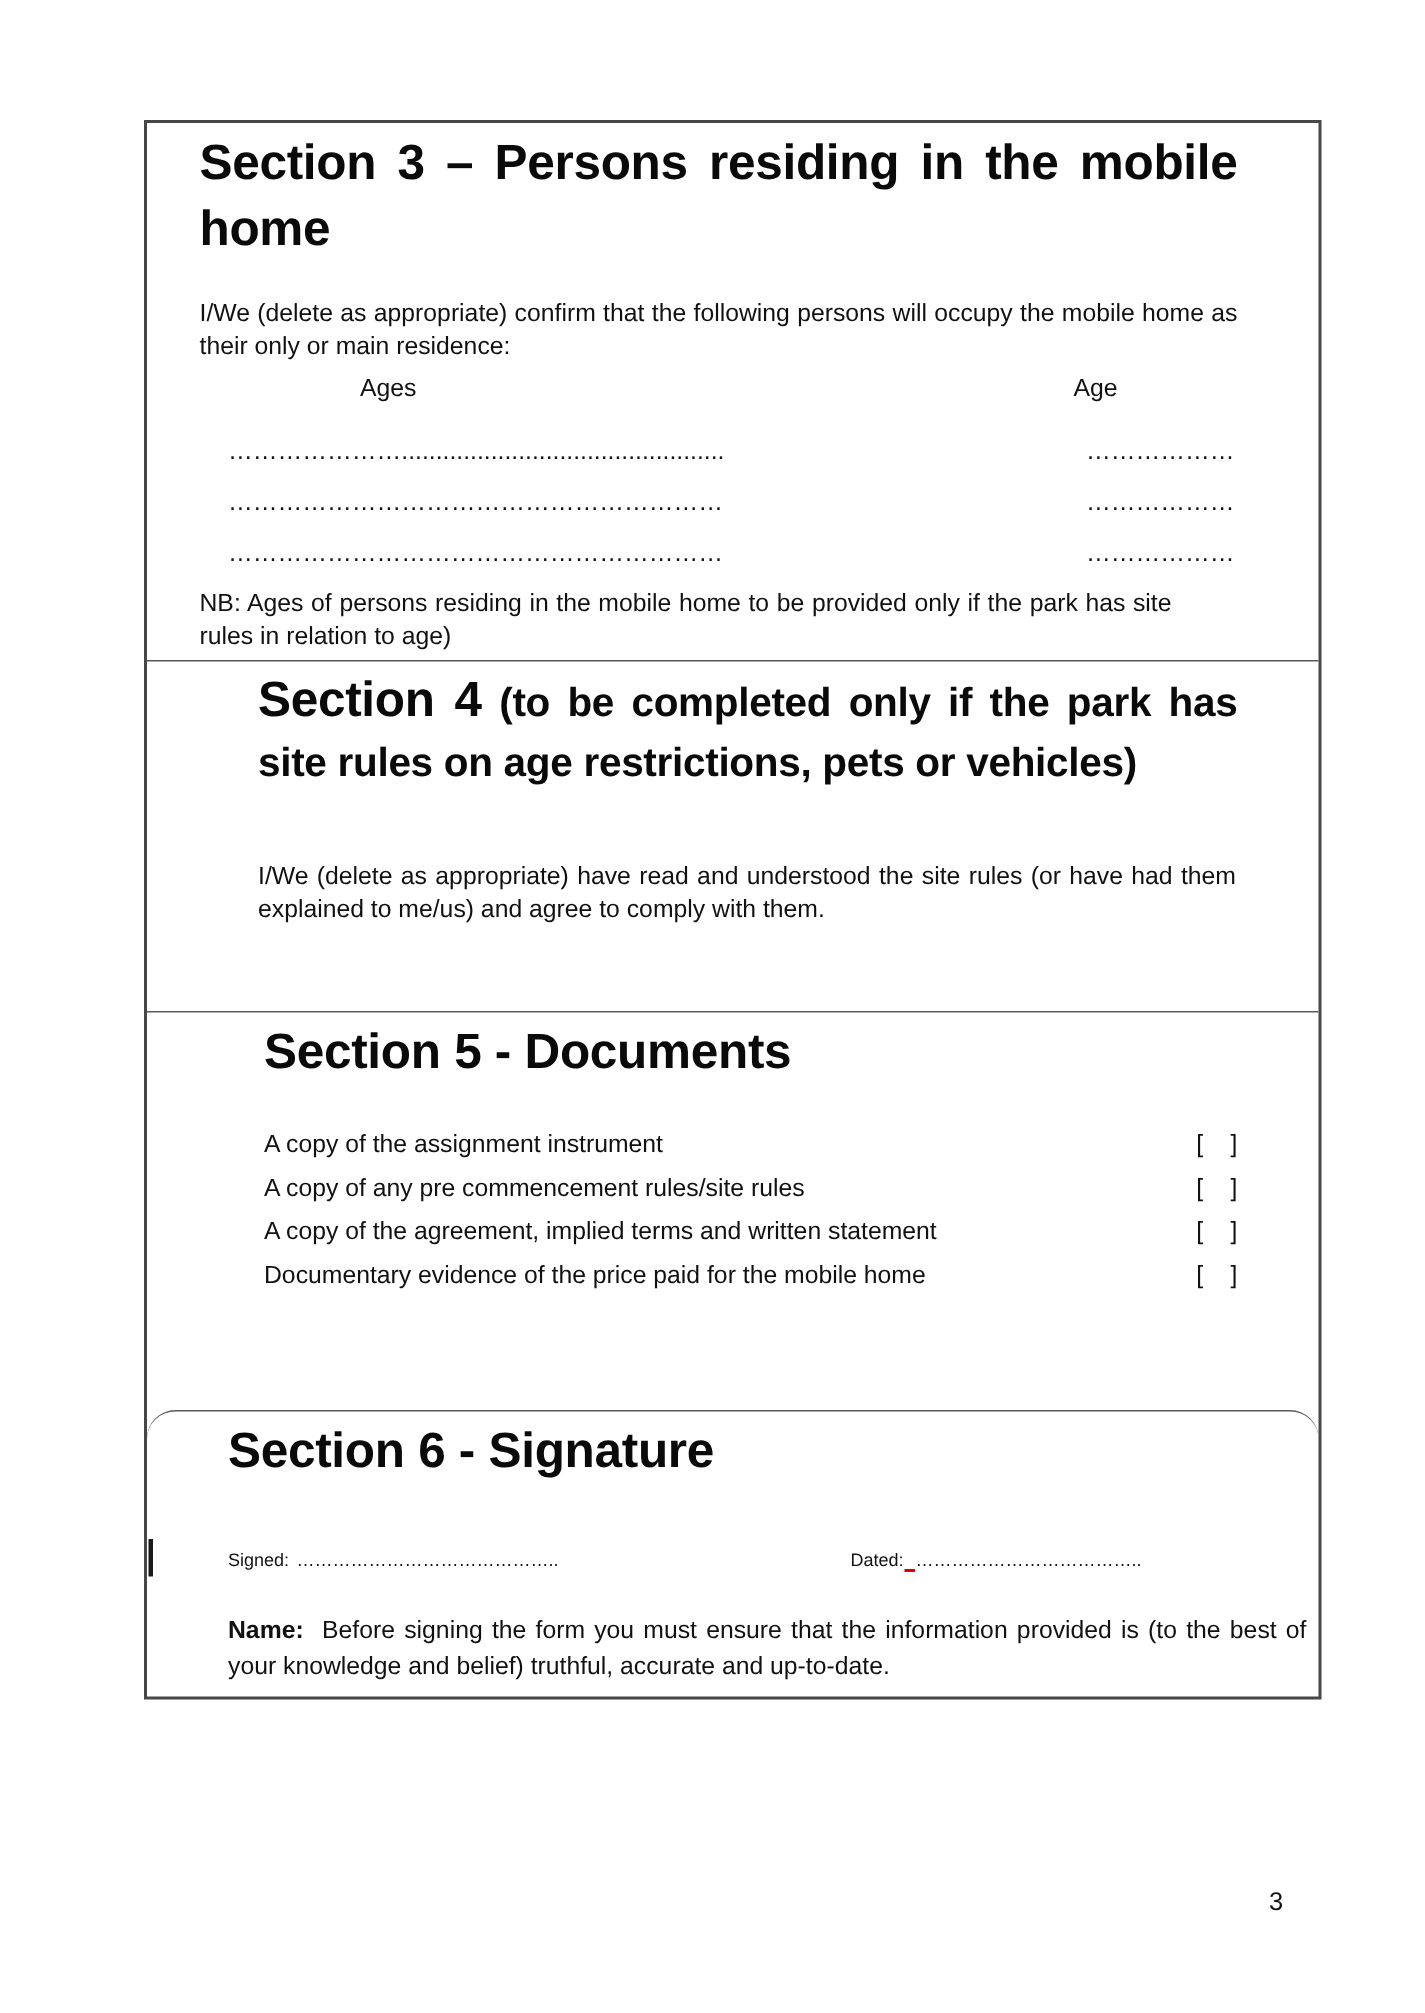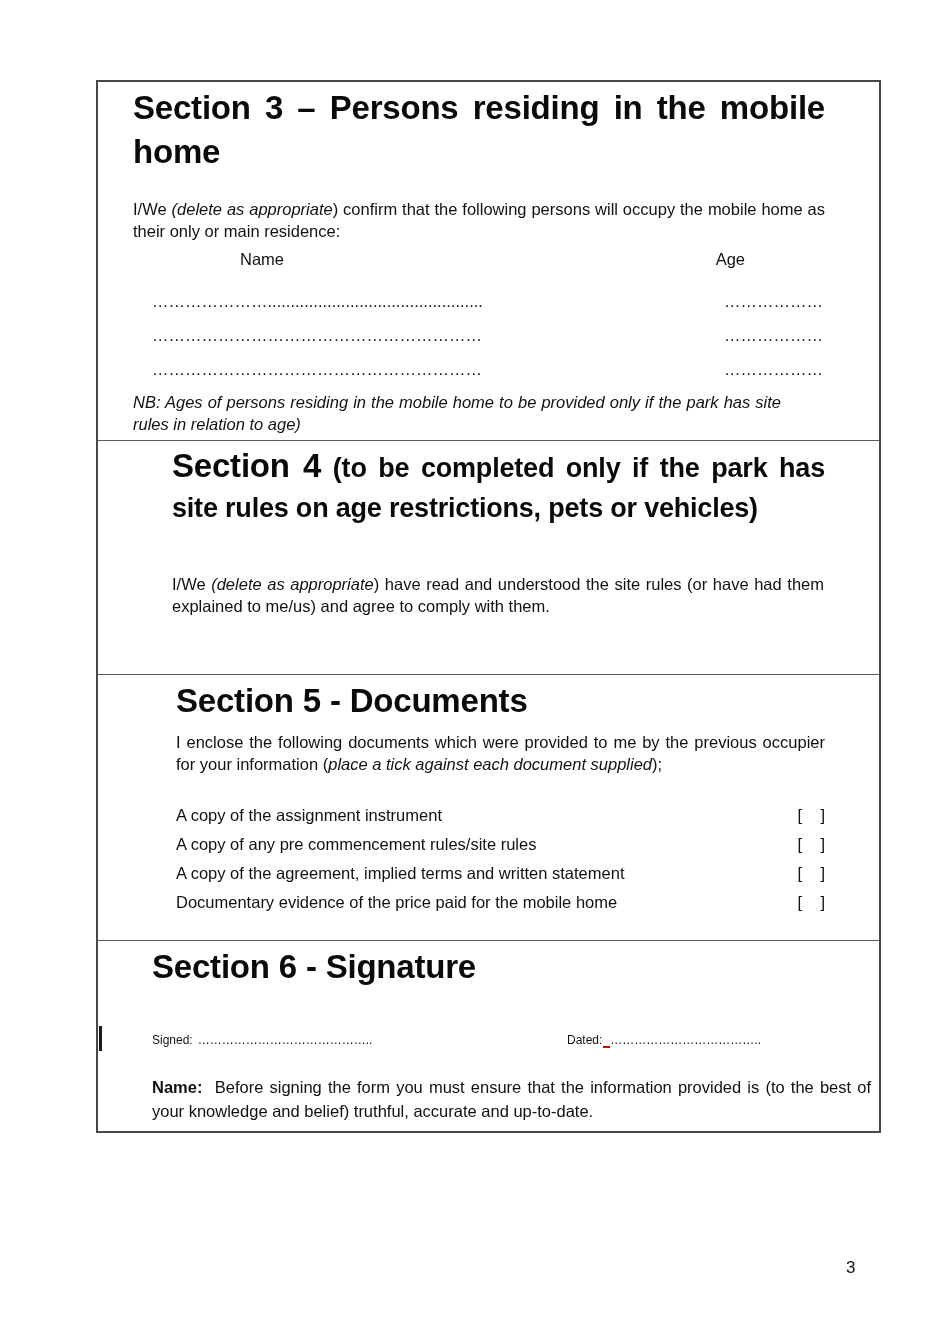--- a/index.html
+++ b/index.html
@@ -18,36 +18,36 @@
     box-sizing: border-box;
     border: 2px solid #474747;
     background: #fff;
   }
   .row { box-sizing: border-box; overflow: hidden; }
   .row + .row { border-top: 1.5px solid #5a5a5a; }
 
   .sec3 { height: 358px; padding: 4px 54px 0 35px; }
   .sec4 { height: 234px; padding: 6px 54px 0 74px; }
   .sec5 { height: 266px; padding: 4px 54px 0 78px; }
-  .sec6 { height: 191px; padding: 4px 54px 0 54px; }
+  .sec6 { height: 191px; padding: 4px 54px 0 54px; border-radius: 19px; }
 
   h1 {
     margin: 0;
     font-size: 33px;
     font-weight: bold;
     line-height: 44px;
     text-align: justify;
     color: #0a0a0a;
     letter-spacing: -0.2px;
   }
   .sec4 h1 { line-height: 37px; }
   .t-paren { font-size: 27px; }
 
   p { margin: 0; font-size: 16.5px; line-height: 22px; text-align: justify; }
-  .it { font-style: italic; }
+  .it { }
   .b  { font-weight: bold; }
 
   .sec3 .intro { margin-top: 24px; }
 
   .cols-header {
     margin-top: 6px;
     display: flex;
     font-size: 16.5px;
     line-height: 22px;
   }
@@ -116,21 +116,21 @@
 </head>
 <body>
 
 <div class="form-box">
 
   <section class="row sec3">
     <h1>Section 3 – Persons residing in the mobile home</h1>
     <p class="intro"><span>I/We </span><span class="it">(delete as appropriate</span><span>) confirm that the following persons will occupy the mobile home as their only or main residence:</span></p>
 
     <div class="cols-header">
-      <span class="name-col">Name</span>
+      <span class="name-col">Ages</span>
       <span class="age-col">Age</span>
     </div>
 
     <div class="entry-rows">
       <div class="dotrow">
         <span class="name-dots">…………………...............................................</span>
         <span class="age-dots">………………</span>
       </div>
       <div class="dotrow">
         <span class="name-dots">……………………………………………………</span>
@@ -145,21 +145,20 @@
     <p class="nb it">NB: Ages of persons residing in the mobile home to be provided only if the park has site rules in relation to age)</p>
   </section>
 
   <section class="row sec4">
     <h1><span class="t-main">Section 4</span><span class="t-paren"> (to be completed only if the park has site rules on age restrictions, pets or vehicles)</span></h1>
     <p class="body"><span>I/We </span><span class="it">(delete as appropriate</span><span>) have read and understood the site rules (or have had them explained to me/us) and agree to comply with them.</span></p>
   </section>
 
   <section class="row sec5">
     <h1>Section 5 - Documents</h1>
-    <p class="intro"><span>I enclose the following documents which were provided to me by the previous occupier for your information (</span><span class="it">place a tick against each document supplied</span><span>);</span></p>
 
     <div class="doc-items">
       <div class="doc-item">
         <span>A copy of the assignment instrument</span>
         <span class="box">[&nbsp;&nbsp;&nbsp;&nbsp;]</span>
       </div>
       <div class="doc-item">
         <span>A copy of any pre commencement rules/site rules</span>
         <span class="box">[&nbsp;&nbsp;&nbsp;&nbsp;]</span>
       </div>

